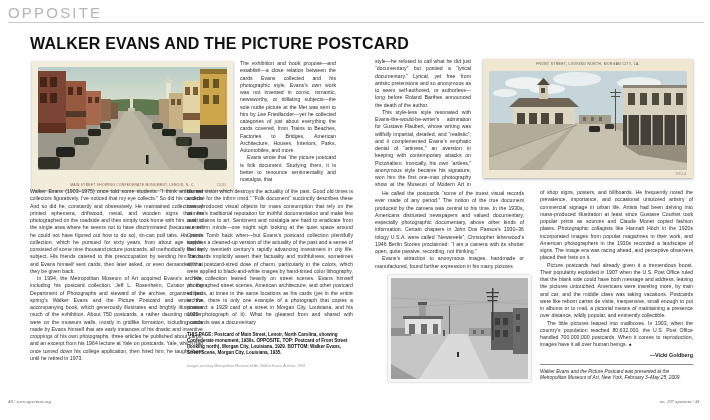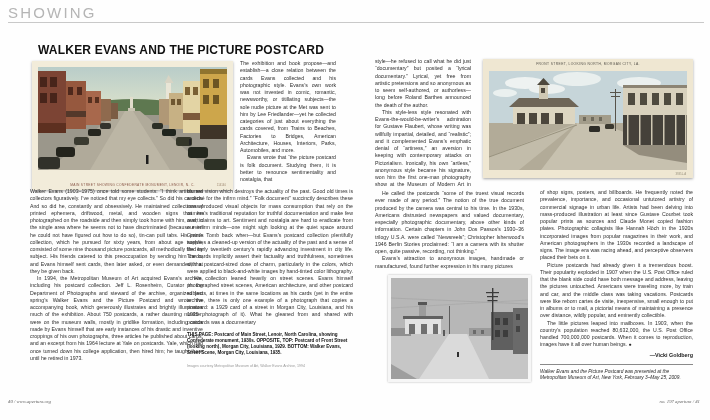--- a/index.html
+++ b/index.html
@@ -4,21 +4,21 @@
 <style>
   html,body{margin:0;padding:0;background:#ffffff;}
   #canvas{position:relative;width:710px;height:420px;background:#fefefe;overflow:hidden;
           font-family:"Liberation Sans",sans-serif;}
 
   .reviews-bar{position:absolute;left:8px;top:3px;width:696px;height:19px;
                border-bottom:1px solid #c9c9c9;}
   .reviews-label{font-size:15px;line-height:19px;color:#b5b5b5;letter-spacing:2.2px;
                  font-weight:400;}
 
-  .article-title{position:absolute;left:30px;top:35px;margin:8px;font-size:12px;
+  .article-title{position:absolute;left:30px;top:35px;margin:0;font-size:16px;
                  font-weight:bold;color:#111;letter-spacing:0.2px;}
 
   
   .col{position:absolute;font-size:5.2px;line-height:7.25px;color:#2e2e2e;
        text-align:justify;}
   .col p{margin:0;}
   .col p.ind{text-indent:7px;}
 
   .side-col{left:240px;top:60px;width:96px;height:130px;overflow:hidden;}
   .col-l1{left:30px;top:188px;width:173px;}
@@ -58,21 +58,21 @@
           font-size:4.8px;color:#666;}
   .footer-left{left:8px;top:399px;}
   .footer-right{left:540px;top:399px;width:160px;text-align:right;}
 </style>
 </head>
 <body>
 
 <div id="canvas">
 
   <div class="reviews-bar">
-    <span class="reviews-label">SHOWING</span>
+    <span class="reviews-label">OPPOSITE</span>
   </div>
 
   <h1 class="article-title">WALKER EVANS AND THE PICTURE POSTCARD</h1>
 
   <div class="postcard pc1">
     <svg width="189" height="103" viewBox="0 0 189 103">
       <defs>
         <linearGradient id="sky1" x1="0" y1="0" x2="0" y2="1">
           <stop offset="0" stop-color="#b9cdc9"></stop>
             <stop offset="1" stop-color="#e0e4cb"></stop>

